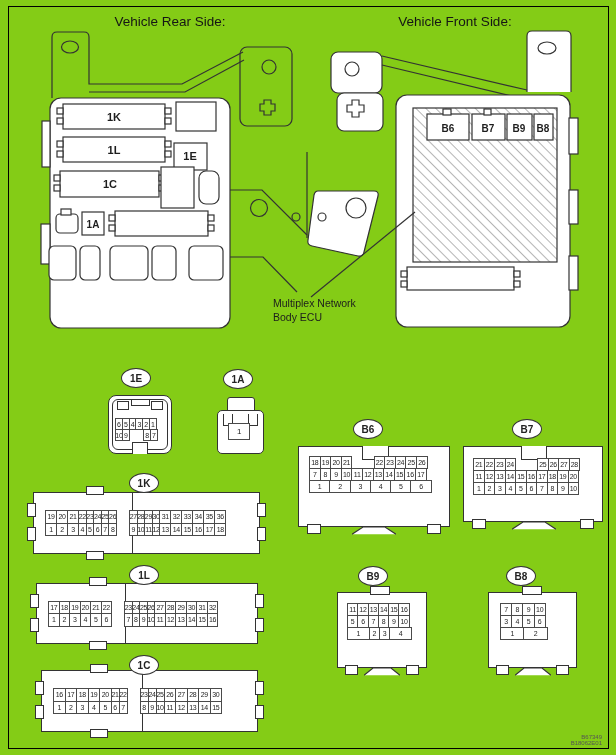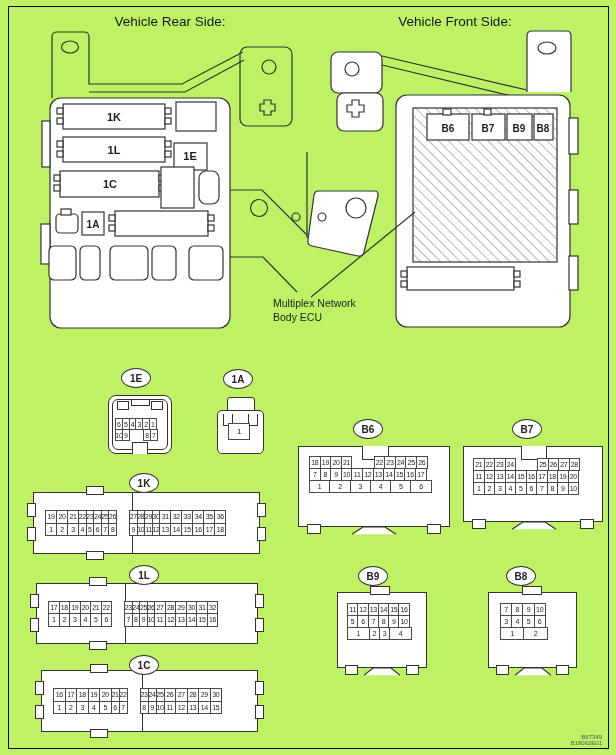--- a/index.html
+++ b/index.html
@@ -1,16 +1,16 @@
 <!DOCTYPE html>
 <html><head>
 <meta charset="utf-8">
 <style>
   html,body{margin:0;padding:0;background:#fff}
-  .page{position:relative;width:616px;height:755px;background:#bef264;overflow:hidden;
+  .page{position:relative;width:616px;height:755px;background:#84cc16;overflow:hidden;
         font-family:"Liberation Sans",sans-serif;color:#222}
   .frame{position:absolute;left:8px;top:6px;width:599px;height:741px;border:1.4px solid #000}
   .topsvg{position:absolute;left:0;top:0}
   .vtitle{font-size:13.5px;fill:#151515;stroke:none;text-anchor:middle}
   .blbl{font-size:11px;font-weight:bold;fill:#1d1d1d;stroke:none;text-anchor:middle}
   .slbl{font-size:10px;font-weight:bold;fill:#1d1d1d;stroke:none;text-anchor:middle}
   .ecutext{font-size:10.5px;fill:#1d1d1d;stroke:none;text-anchor:start}
 
   .tag{position:absolute;width:28px;height:18px;border:1.3px solid #333;border-radius:50%;
        background:#fff;display:flex;align-items:center;justify-content:center;

